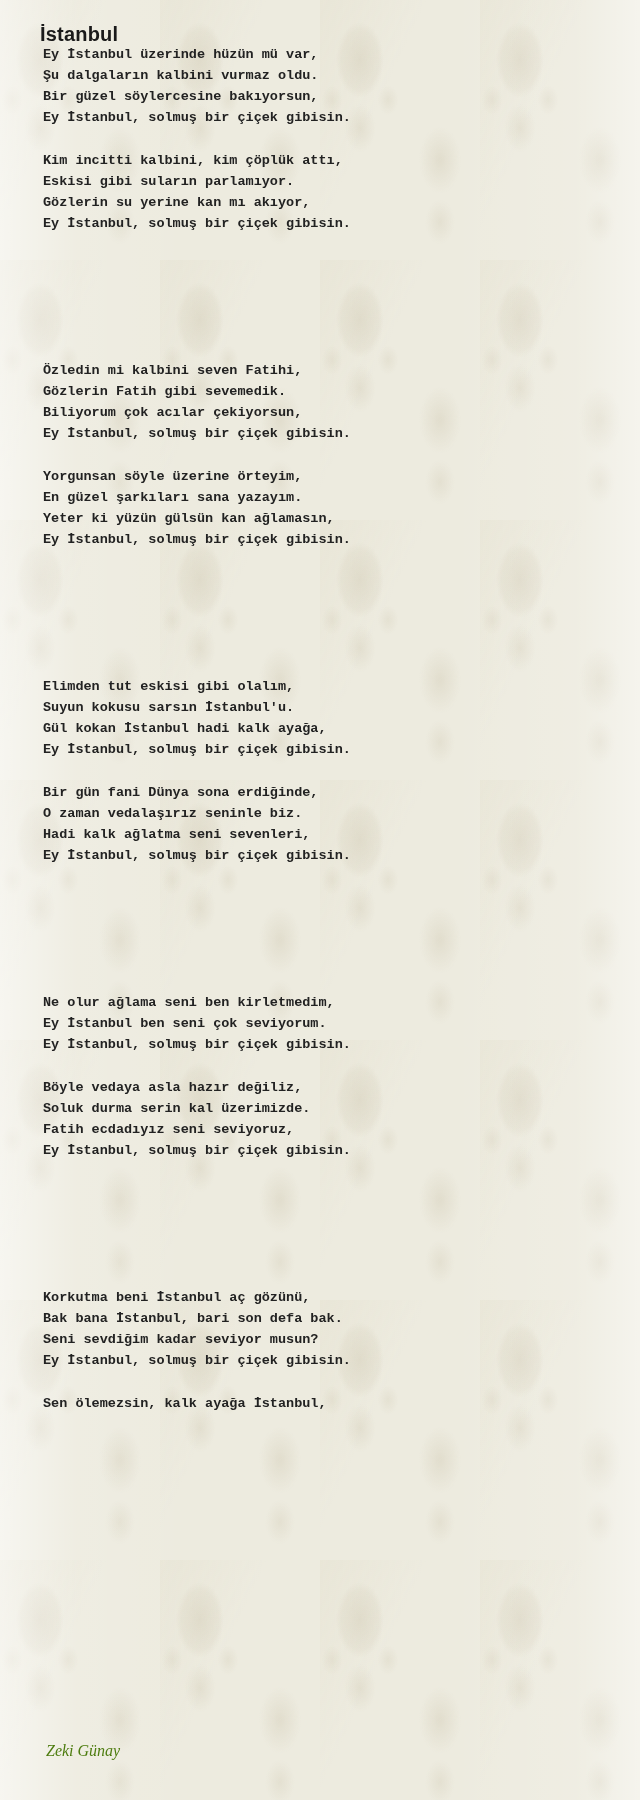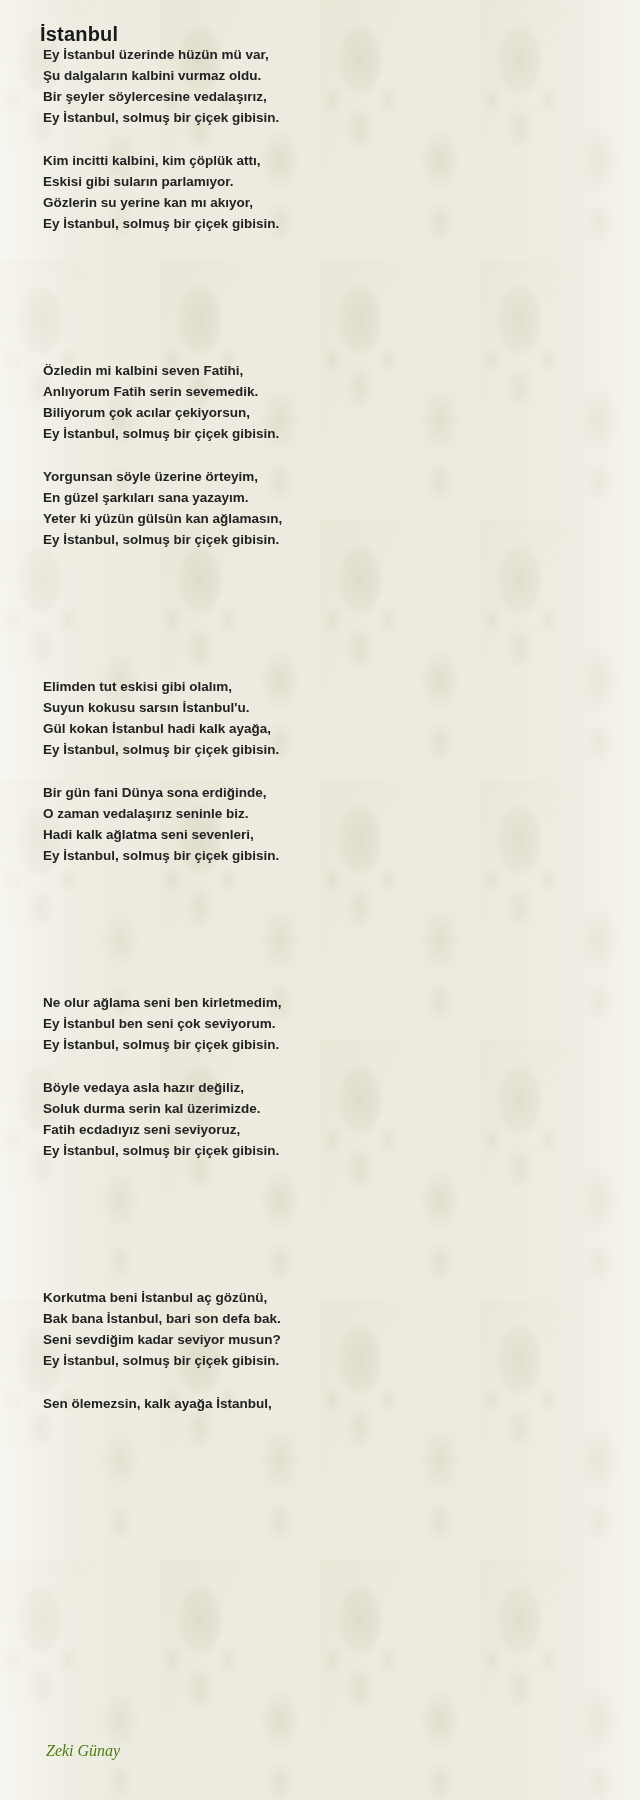--- a/index.html
+++ b/index.html
@@ -71,20 +71,21 @@
   }
   .stanza.gap-large {
     margin-bottom: 126px;
   }
   .line {
     font-size: 13.5px;
     font-weight: bold;
     color: #222222;
     line-height: 21px;
     white-space: pre;
+    font-family: Liberation Mono, monospace;
   }
 
   .author {
     position: absolute;
     left: 46px;
     top: 1742px;
     font-size: 16px;
     font-style: italic;
     color: #4d7c0f;
     font-family: "Liberation Serif", serif;
@@ -96,32 +97,32 @@
 <div class="page">
   <div class="bg-pattern"></div>
   <div class="bg-vignette"></div>
 
   <h1 class="poem-title">İstanbul</h1>
 
   <div class="poem-body">
       <div class="stanza">
         <div class="line">Ey İstanbul üzerinde hüzün mü var,</div>
         <div class="line">Şu dalgaların kalbini vurmaz oldu.</div>
-        <div class="line">Bir şeyler söylercesine vedalaşırız,</div>
+        <div class="line">Bir güzel söylercesine bakıyorsun,</div>
         <div class="line">Ey İstanbul, solmuş bir çiçek gibisin.</div>
       </div>
       <div class="stanza gap-large">
         <div class="line">Kim incitti kalbini, kim çöplük attı,</div>
         <div class="line">Eskisi gibi suların parlamıyor.</div>
         <div class="line">Gözlerin su yerine kan mı akıyor,</div>
         <div class="line">Ey İstanbul, solmuş bir çiçek gibisin.</div>
       </div>
       <div class="stanza">
         <div class="line">Özledin mi kalbini seven Fatihi,</div>
-        <div class="line">Anlıyorum Fatih serin sevemedik.</div>
+        <div class="line">Gözlerin Fatih gibi sevemedik.</div>
         <div class="line">Biliyorum çok acılar çekiyorsun,</div>
         <div class="line">Ey İstanbul, solmuş bir çiçek gibisin.</div>
       </div>
       <div class="stanza gap-large">
         <div class="line">Yorgunsan söyle üzerine örteyim,</div>
         <div class="line">En güzel şarkıları sana yazayım.</div>
         <div class="line">Yeter ki yüzün gülsün kan ağlamasın,</div>
         <div class="line">Ey İstanbul, solmuş bir çiçek gibisin.</div>
       </div>
       <div class="stanza">

